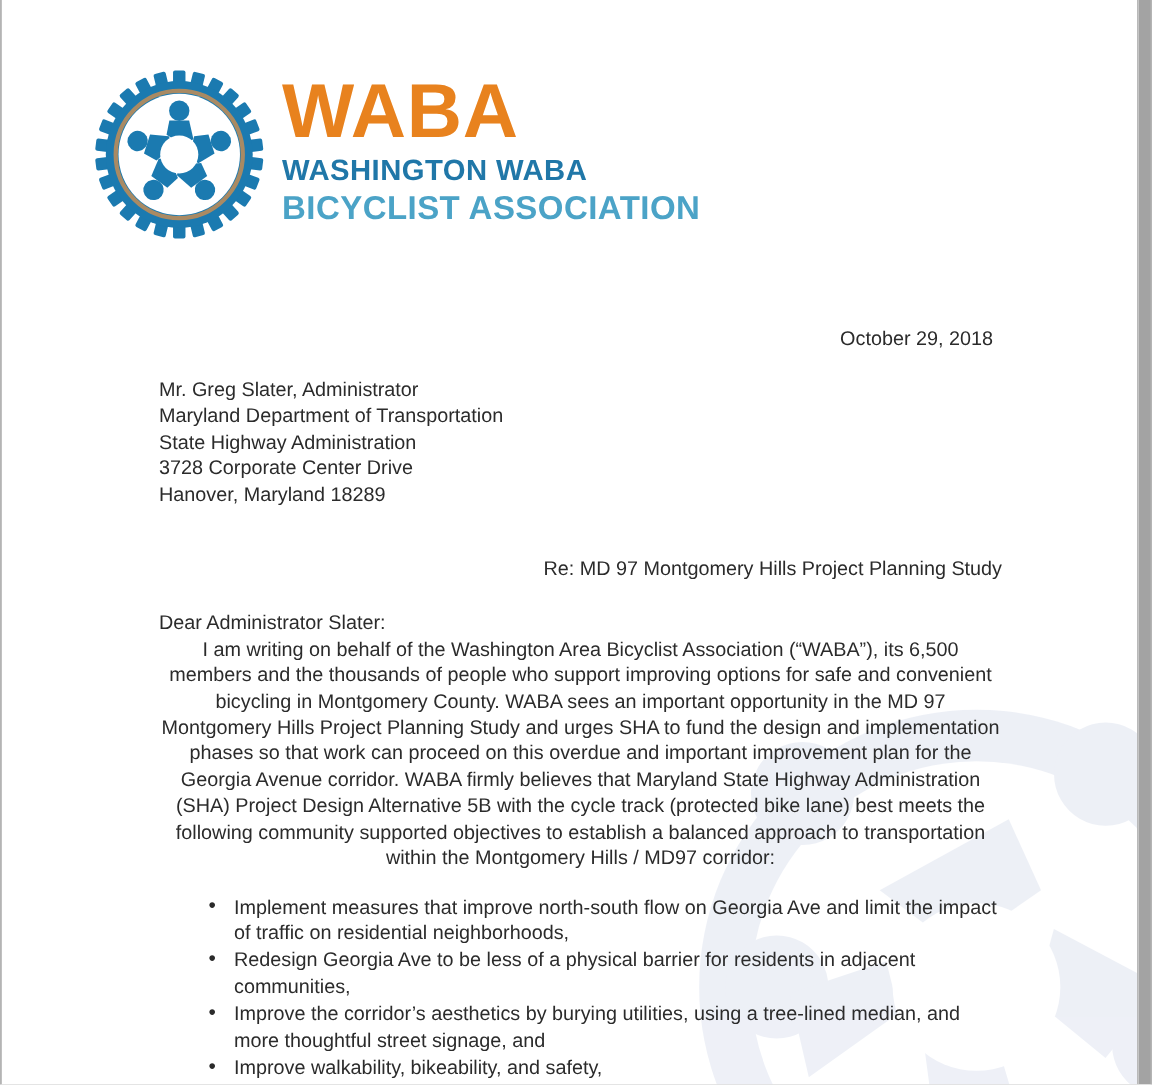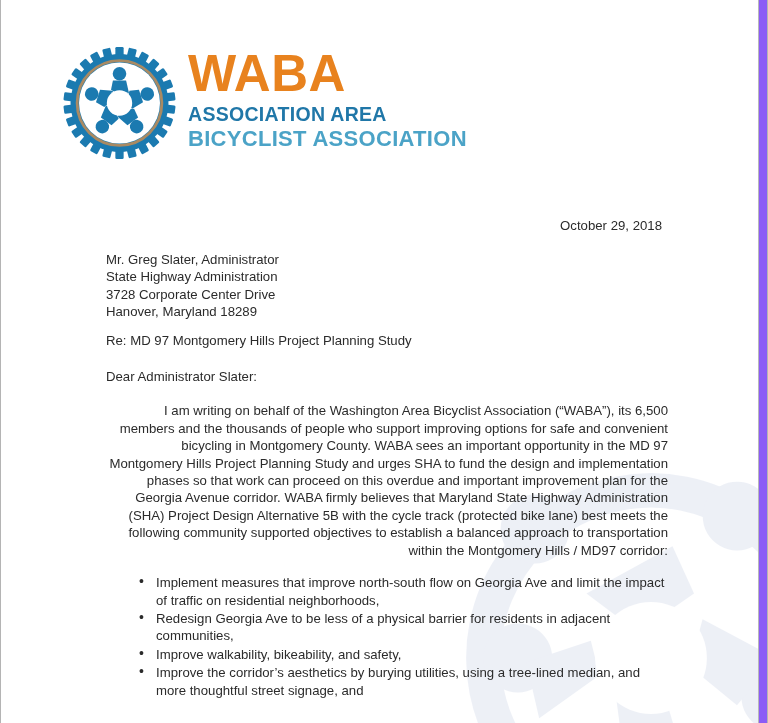--- a/index.html
+++ b/index.html
@@ -11,21 +11,21 @@
     width: 768px;
     height: 723px;
     overflow: hidden;
     font-family: "Liberation Sans", sans-serif;
   }
 
   .page {
     position: relative;
     width: 768px;
     height: 723px;
-    background: #8b5cf6;
+    background: #a3a3a3;
     box-sizing: border-box;
     border-left: 1px solid #b4b4b4;
     border-right: 1px solid #b4b4b4;
     overflow: hidden;
   }
   .page-inner {
     position: absolute;
     left: 0; top: 0;
     width: 757px;
     height: 723px;
@@ -102,25 +102,24 @@
     left: 105px;
     top: 251px;
     width: 562px;
     font-size: 13.2px;
     color: #2b2b2b;
     line-height: 17.4px;
     z-index: 2;
   }
   .addr-line { white-space: nowrap; }
 
-  .subject { margin-top: 11px; }
+  .subject { margin-top: 32px; text-align: right; }
   .salutation { margin-top: 19px; }
   .body-para {
-    margin-top: 17px;
-    text-align: right;
+    text-align: center;
   }
 
   ul.objectives {
     margin: 15px 0 0 0;
     padding: 0;
     list-style: none;
   }
   ul.objectives li {
     position: relative;
     padding-left: 50px;
@@ -235,45 +234,46 @@
               </g>
             </g>
 
             <circle r="13.5" fill="#ffffff"></circle>
           </g>
         </svg>
       </div>
 
       <div class="logo-text">
         <div class="logo-waba">WABA</div>
-        <div class="logo-line1">ASSOCIATION AREA</div>
+        <div class="logo-line1">WASHINGTON WABA</div>
         <div class="logo-line2">BICYCLIST ASSOCIATION</div>
       </div>
     </div>
 
     <div class="doc-date">October 29, 2018</div>
 
     <div class="letter">
 
       <div>
         <div class="addr-line">Mr. Greg Slater, Administrator</div>
+        <div class="addr-line">Maryland Department of Transportation</div>
         <div class="addr-line">State Highway Administration</div>
         <div class="addr-line">3728 Corporate Center Drive</div>
         <div class="addr-line">Hanover, Maryland 18289</div>
       </div>
 
       <div class="subject">Re: MD 97 Montgomery Hills Project Planning Study</div>
 
       <div class="salutation">Dear Administrator Slater:</div>
 
       <div class="body-para">I am writing on behalf of the Washington Area Bicyclist Association (“WABA”), its 6,500 members and the thousands of people who support improving options for safe and convenient bicycling in Montgomery County. WABA sees an important opportunity in the MD 97 Montgomery Hills Project Planning Study and urges SHA to fund the design and implementation phases so that work can proceed on this overdue and important improvement plan for the Georgia Avenue corridor. WABA firmly believes that Maryland State Highway Administration (SHA) Project Design Alternative 5B with the cycle track (protected bike lane) best meets the following community supported objectives to establish a balanced approach to transportation within the Montgomery Hills / MD97 corridor:</div>
 
       <ul class="objectives">
         <li>Implement measures that improve north-south flow on Georgia Ave and limit the impact of traffic on residential neighborhoods,</li>
         <li>Redesign Georgia Ave to be less of a physical barrier for residents in adjacent communities,</li>
+        <li>Improve the corridor’s aesthetics by burying utilities, using a tree-lined median, and more thoughtful street signage, and</li>
         <li>Improve walkability, bikeability, and safety,</li>
-        <li>Improve the corridor’s aesthetics by burying utilities, using a tree-lined median, and more thoughtful street signage, and</li>
 
       </ul>
     </div>
 
   </div>
 </div>
 
 </body></html>

